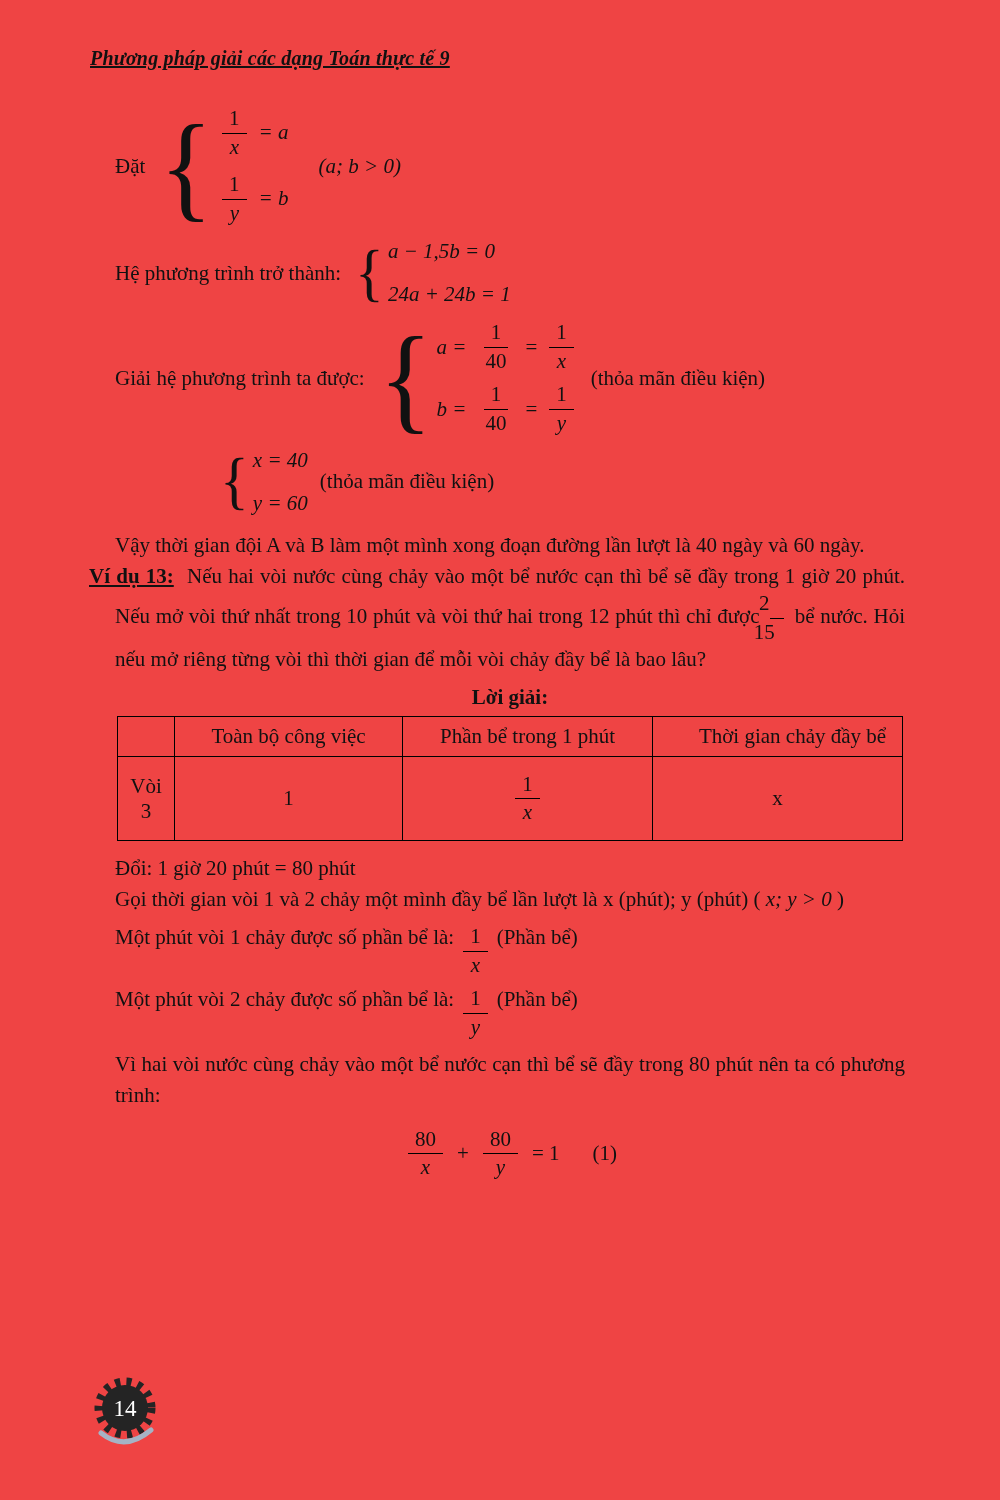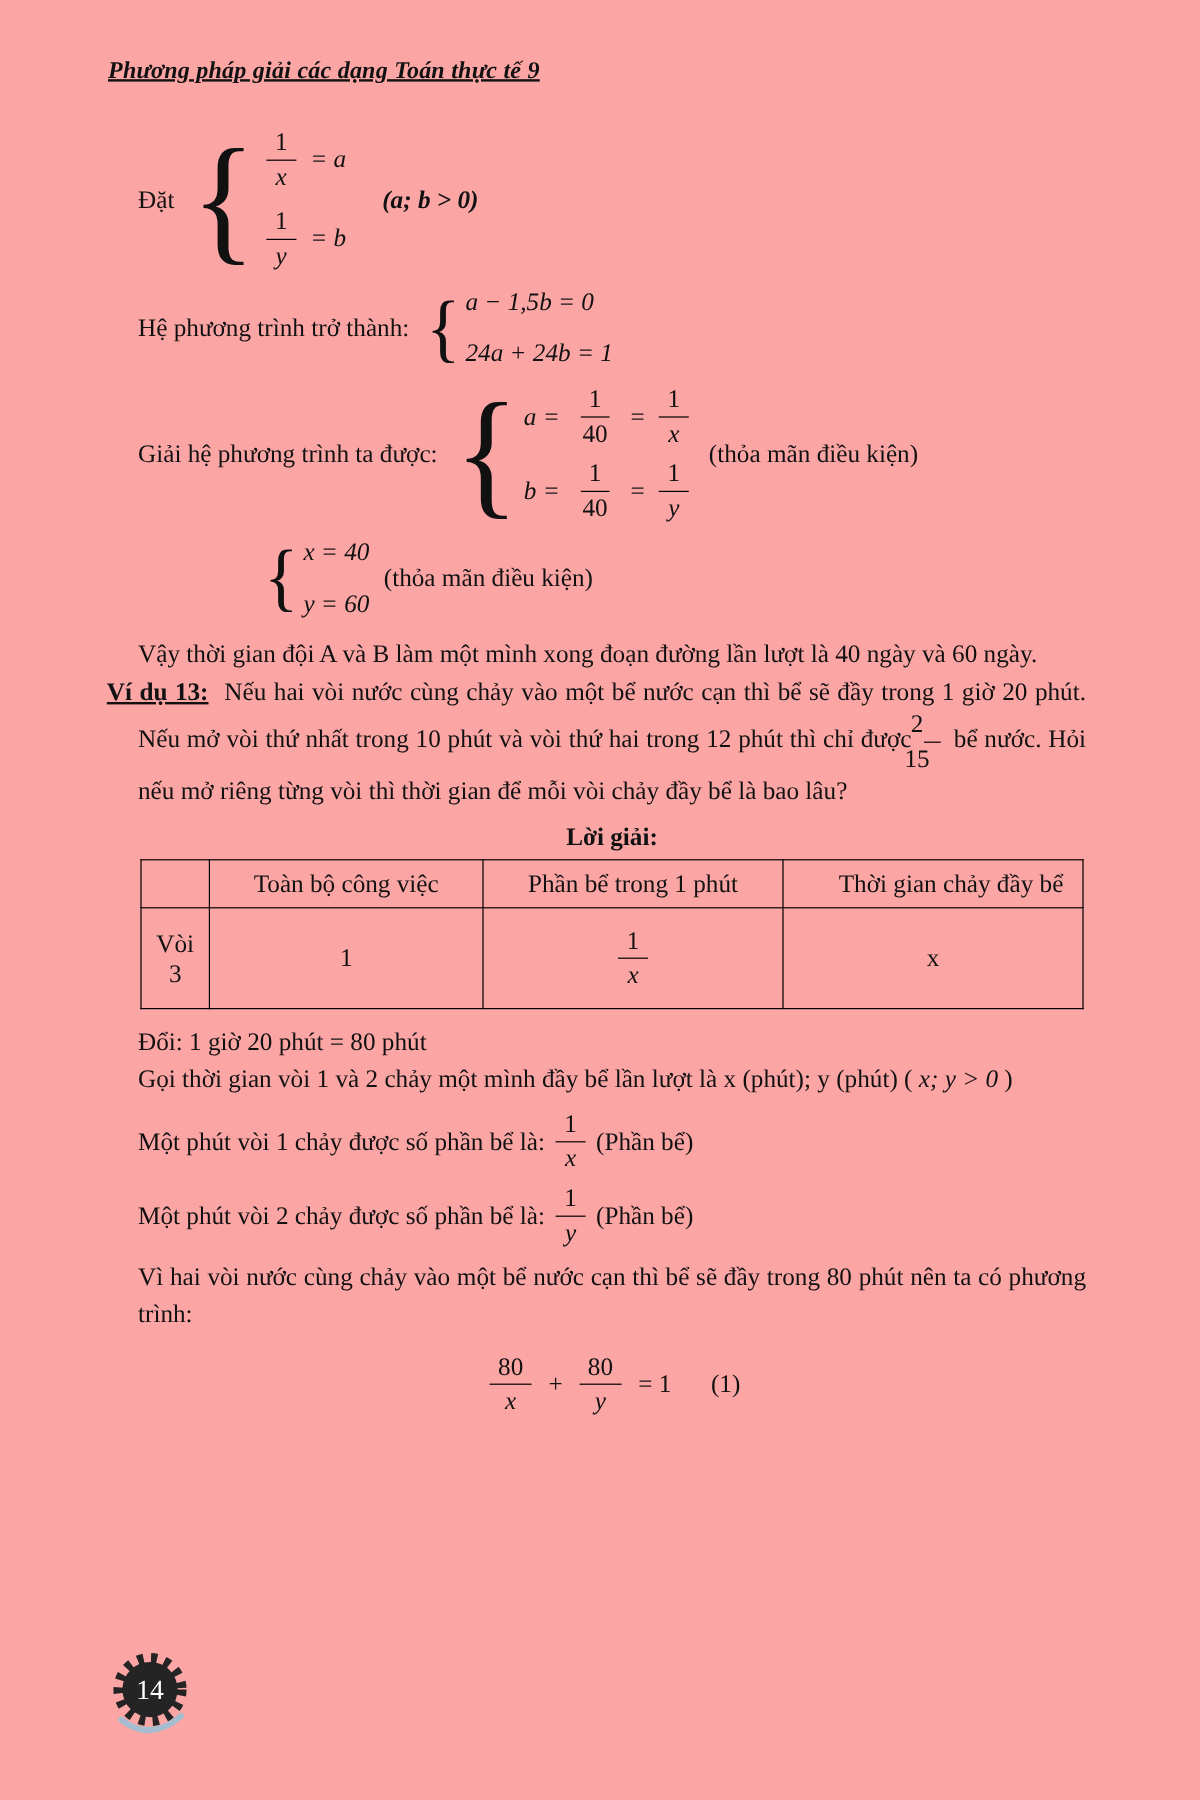--- a/index.html
+++ b/index.html
@@ -1,19 +1,19 @@
 <!DOCTYPE html>
 <html><head>
 <meta charset="utf-8">
 <style>
   * { margin:0; padding:0; box-sizing:border-box; }
   html,body { background:#ffffff; }
   .page {
     width:1000px; height:1500px; position:relative; overflow:hidden;
-    background:#fca5a5; color:#111;
+    background:#ef4444; color:#111;
     font-family:"Liberation Serif", serif; font-size:21px;
   }
   .header { padding:46px 60px 0 90px; }
   .header-title {
     font-style:italic; font-weight:bold; text-decoration:underline;
     font-size:20px; letter-spacing:0.2px;
   }
   .content { padding:26px 95px 0 115px; }
 
   .mi { font-style:italic; }
@@ -24,21 +24,21 @@
   .lead { margin-right:14px; white-space:nowrap; }
   .system { display:inline-flex; align-items:center; }
   .brace { line-height:0.95; font-weight:300; margin-right:4px; transform:scaleY(1.05); }
   .brace-lg { font-size:112px; }
   .brace-sm { font-size:60px; }
   .eqs { display:inline-flex; flex-direction:column; }
   .gap-lg { gap:14px; }
   .gap-md { gap:10px; }
   .gap-sm { gap:18px; }
   .eq { display:flex; align-items:center; gap:7px; line-height:1.2; }
-  .cond { margin-left:30px;font-weight:bold; }
+  .cond { margin-left:30px; }
   .note { margin-left:12px; }
 
   
   .frac { display:inline-flex; flex-direction:column; align-items:center;
           vertical-align:middle; margin:0 5px; line-height:1.12; }
   .fnum { padding:0 7px 2px; border-bottom:1.6px solid #000; text-align:center; }
   .fden { padding:2px 7px 0; text-align:center; }
 
   
   .vidu { text-indent:-26px; }
@@ -50,21 +50,21 @@
   .tbl { border-collapse:collapse; margin:4px auto 12px; }
   .tbl th, .tbl td { border:1.6px solid #000; text-align:center; vertical-align:middle;
                      font-weight:normal; padding:3px 6px; font-size:21px; }
   .tbl th { height:40px; }
   .tbl .c0 { width:57px; }
   .tbl .c1 { width:228px; }
   .tbl .c2 { width:250px; }
   .tbl .c3 { width:250px;padding-left:36px; }
   .tbl .datarow td { height:84px; }
 
-  .mline { display:flex; align-items:center; margin:10px 0; }
+  .mline { display:flex; align-items:flex-start; margin:10px 0; }
   .mline .frac { margin:0 9px; }
 
   .equation { display:flex; justify-content:center; align-items:center; gap:9px; margin:16px 0 0; }
   .eqtag { margin-left:24px; }
 
   .badge { position:absolute; left:90px; top:1375px; }
 </style>
 </head>
 <body>
 

